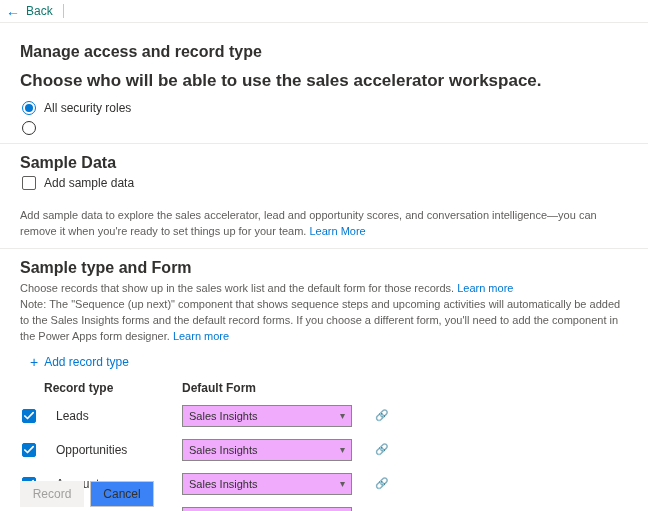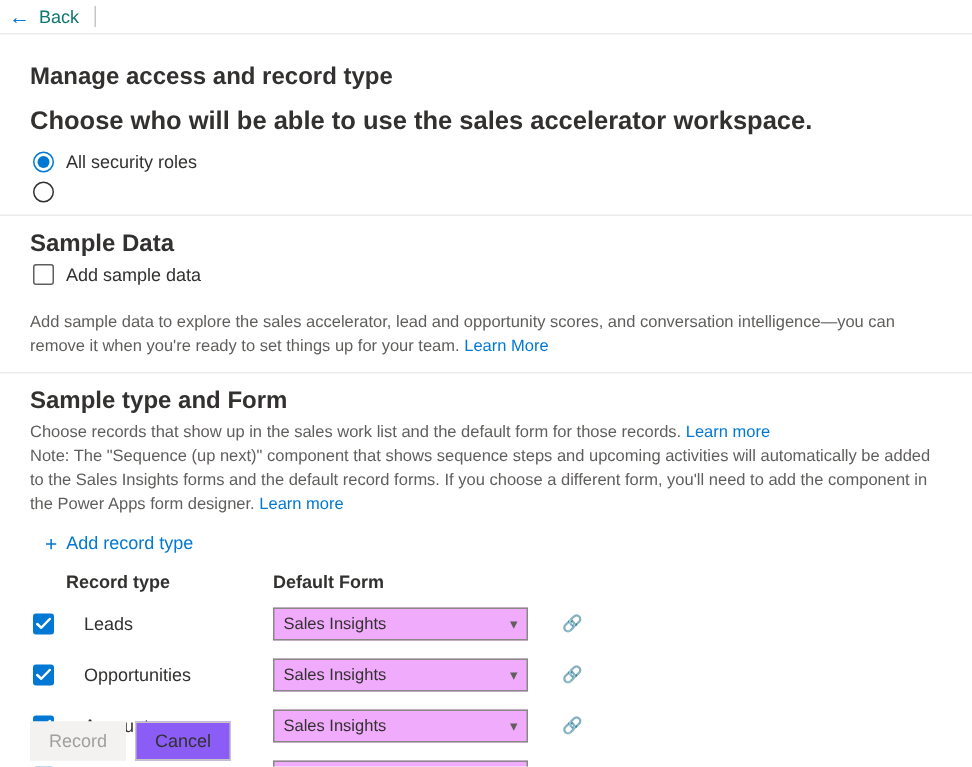--- a/index.html
+++ b/index.html
@@ -42,21 +42,21 @@
   .cell-type { width:160px; display:flex; align-items:center; gap:20px; }
   .cell-form { width:180px; }
   .cell-action { width:40px; display:flex; justify-content:center; }
 
   .select { width:170px; height:22px; border:1px solid #8a8886; background:#f0abfc; display:flex; align-items:center; justify-content:space-between; padding:0 6px; font-size:11px; color:#323130; cursor:pointer; }
   .chev { color:#605e5c; font-size:10px; }
 
   .link-icon { color:#0078d4; font-size:11px; cursor:pointer; }
 
   .footer { position:absolute; left:20px; bottom:4px; display:flex; gap:6px; }
-  .btn { min-width:64px; height:26px; border:1px solid #c8c6c4; background:#8b5cf6; font-size:12px; color:#323130; display:flex; align-items:center; justify-content:center; cursor:pointer; }
+  .btn { min-width:64px; height:26px; border:1px solid #c8c6c4; background:#3b82f6; font-size:12px; color:#323130; display:flex; align-items:center; justify-content:center; cursor:pointer; }
   .btn.primary { background:#f3f2f1; color:#a19f9d; border-color:#f3f2f1; cursor:default; }
 </style>
 </head>
 <body>
 
 <div class="top-bar">
   <span class="back-arrow">←</span>
   <span class="back-label">Back</span>
   <span class="vrule"></span>
 </div>

